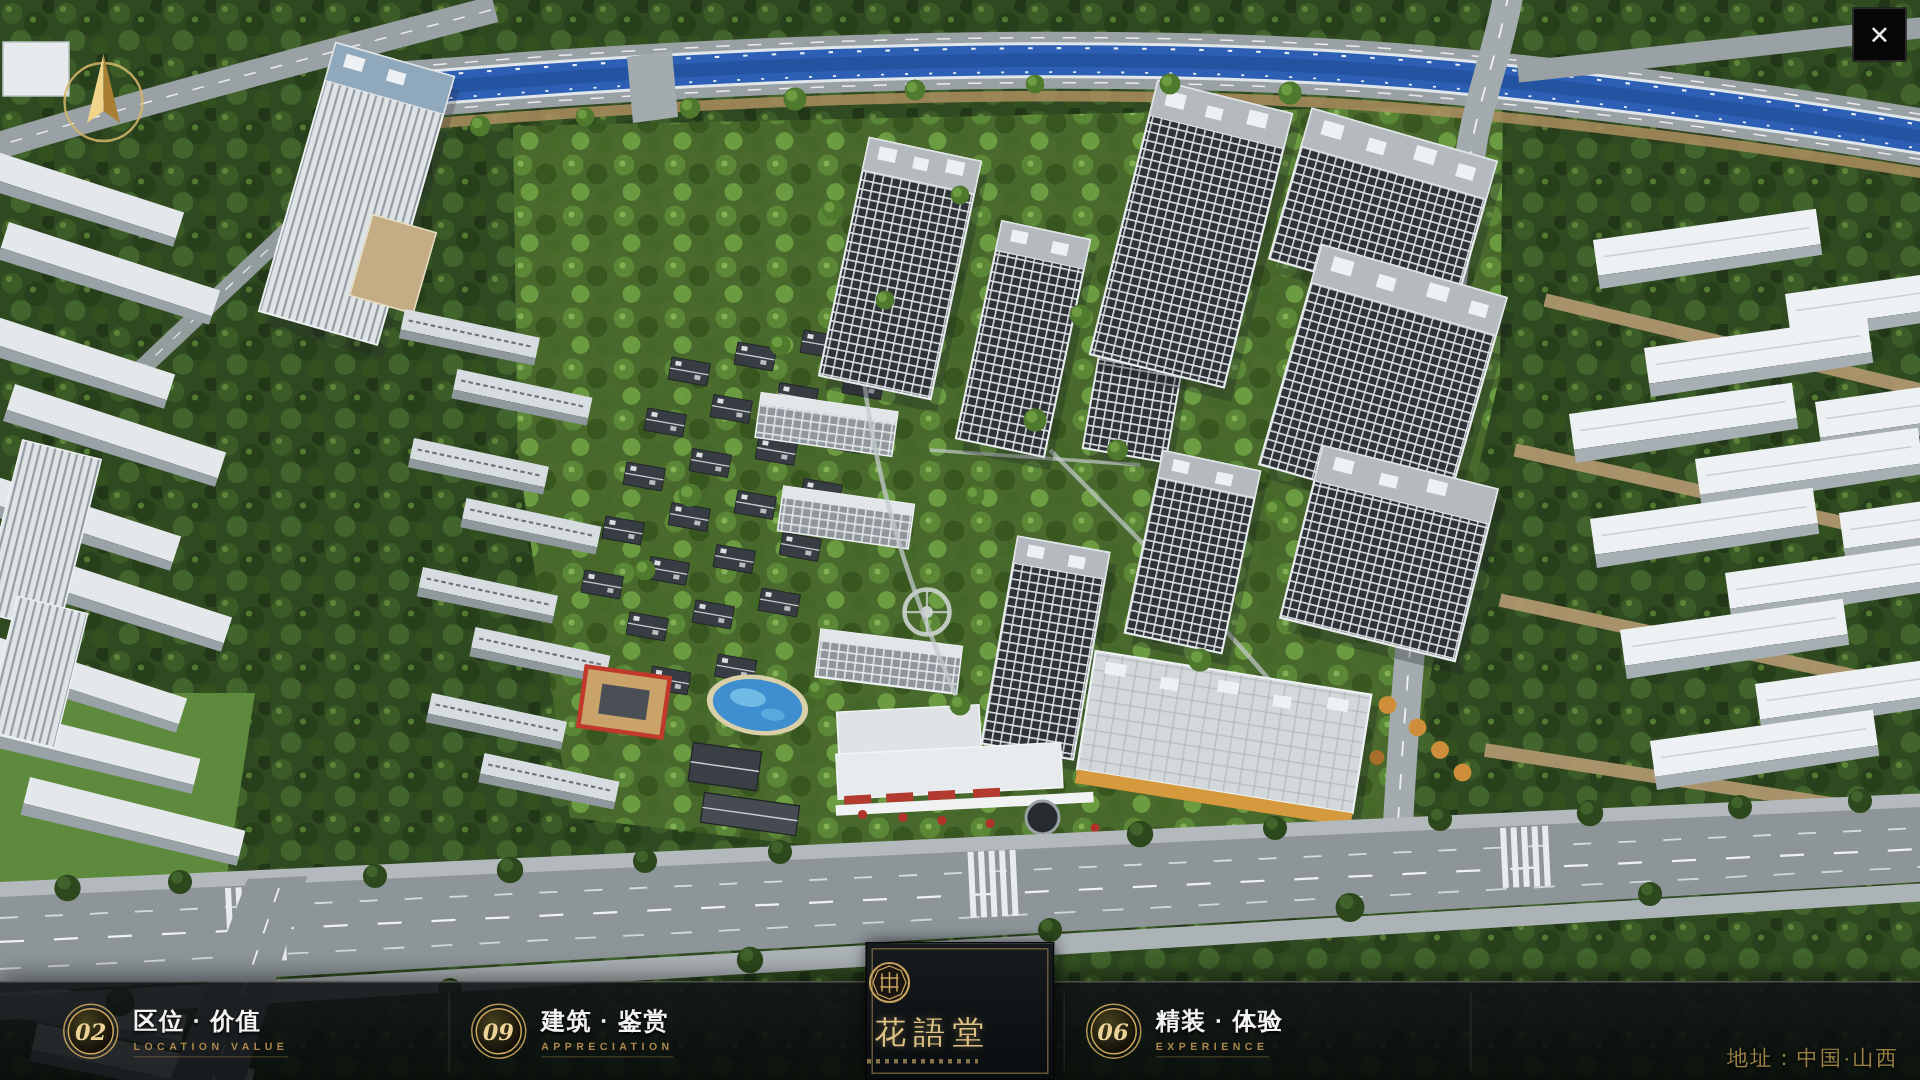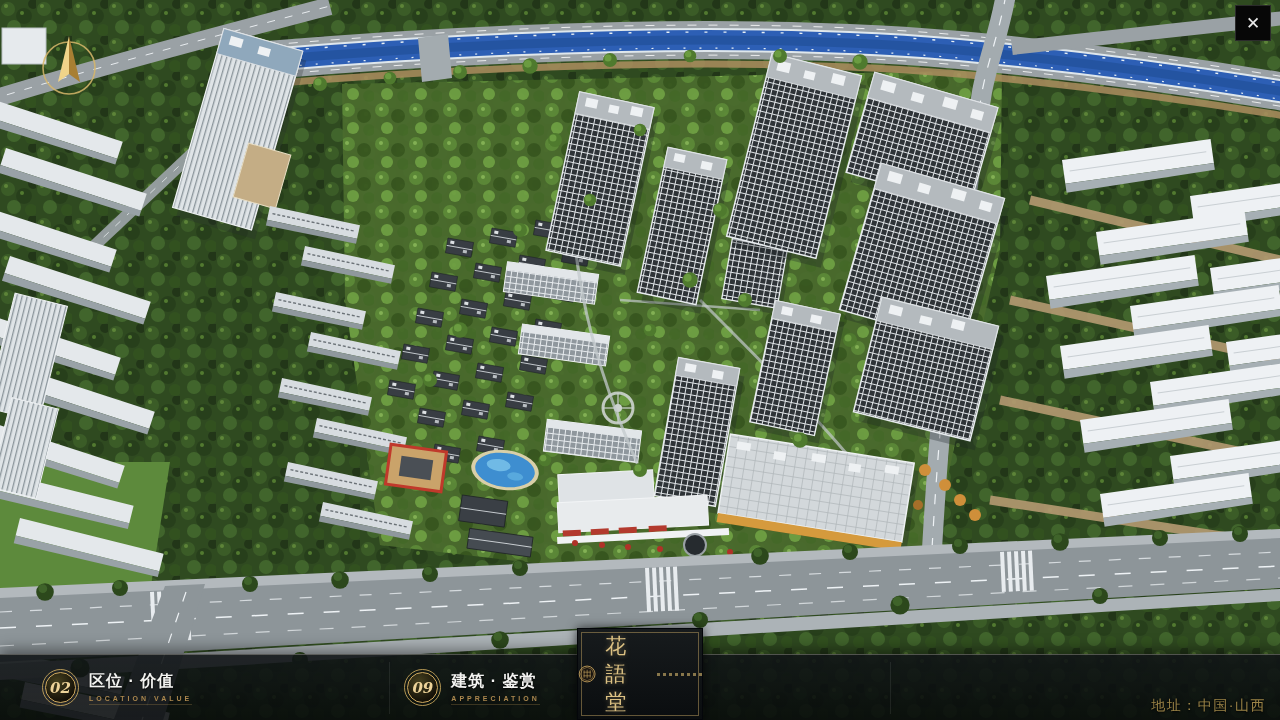--- a/index.html
+++ b/index.html
@@ -34,21 +34,21 @@
   .nav-en{margin-top:3px;font-size:7px;font-weight:700;color:#ab874e;
       letter-spacing:3px;white-space:nowrap;border-bottom:1px solid rgba(170,135,75,.30);
       padding-bottom:2px;width:max-content;}
   .logo-spacer{flex:none;width:138px;height:1px;}
 
   
   .logo-panel{position:absolute;left:50%;bottom:0;transform:translateX(-50%);
       width:126px;height:92px;z-index:35;cursor:pointer;box-sizing:border-box;
       background:linear-gradient(180deg,#171b1d,#0a0d0f);
       border:1px solid #04060a;box-shadow:0 0 10px rgba(0,0,0,.7);
-      display:flex;flex-direction:row;align-items:center;justify-content:center;gap:4px;}
+      display:flex;flex-direction:column;align-items:flex-start;justify-content:center;gap:4px;}
   .logo-panel::before{content:"";position:absolute;inset:3px;
       border:1px solid rgba(190,160,95,.50);pointer-events:none;}
   .logo-title{font-family:"DejaVu Serif",serif;font-size:21px;color:#dcc183;
       letter-spacing:5px;text-shadow:0 0 5px rgba(225,195,125,.4);margin-left:5px;}
   .logo-tagline{width:74px;height:3px;opacity:.75;
       background:repeating-linear-gradient(90deg,rgba(205,175,105,.85) 0 3px,transparent 3px 6px);}
 
   .address{position:absolute;right:14px;bottom:5px;z-index:40;
       font-size:14px;color:#9c8447;letter-spacing:1.5px;text-shadow:0 1px 2px #000;}
 </style>
@@ -490,20 +490,29 @@
         </span>
       <span class="nav-text">
         <span class="nav-cn">建筑 · 鉴赏</span>
         <span class="nav-en">APPRECIATION</span>
       </span>
     </div>
 
     <div class="logo-spacer"></div>
 
     <div class="nav-item">
+      <span class="badge">
+          <span class="core">06</span>
+        </span>
+      <span class="nav-text">
+        <span class="nav-cn">精装 · 体验</span>
+        <span class="nav-en">EXPERIENCE</span>
+      </span>
+    </div>
+    <div class="nav-item">
       
       
     </div>
   </nav>
 
   <div class="logo-panel">
     <svg width="30" height="30" viewBox="0 0 30 30">
       <circle cx="15" cy="15" r="13" fill="#1a1510" stroke="#c9a45e" stroke-width="1.4"></circle>
       <polygon points="15,4 22.8,7.2 26,15 22.8,22.8 15,26 7.2,22.8 4,15 7.2,7.2" fill="none" stroke="#c9a45e" stroke-width=".8"></polygon>
       <path d="M10,9 V21 M15,8 V22 M20,9 V21 M9,12 H21 M9,18 H21" stroke="#c9a45e" stroke-width="1" fill="none"></path>

